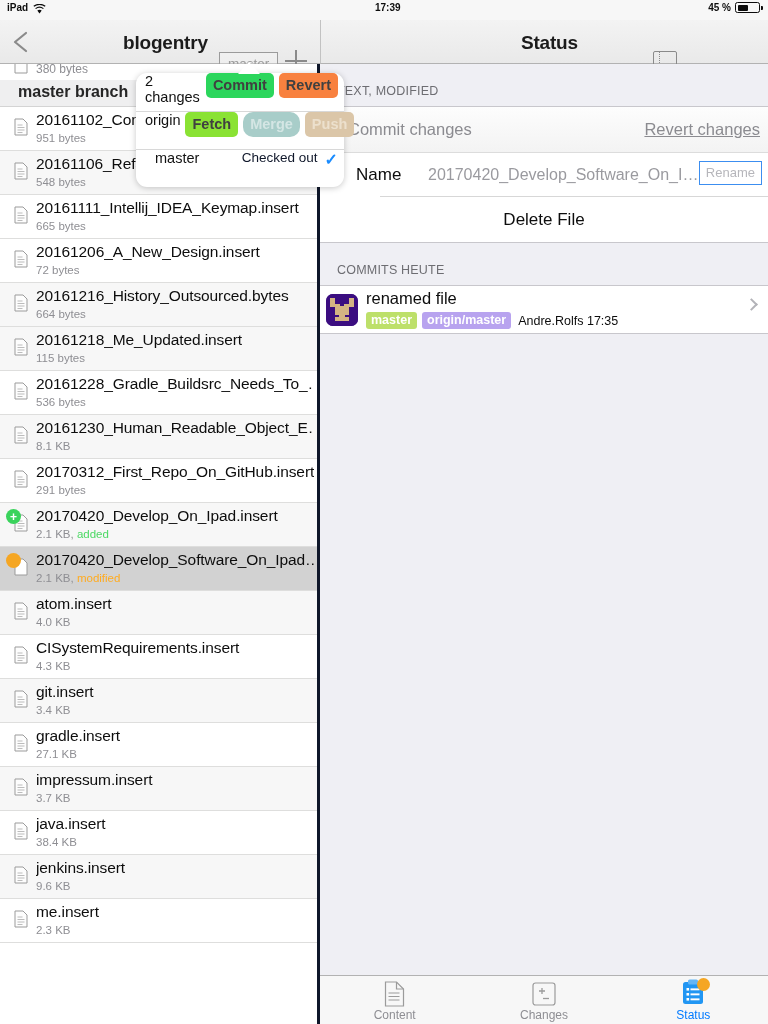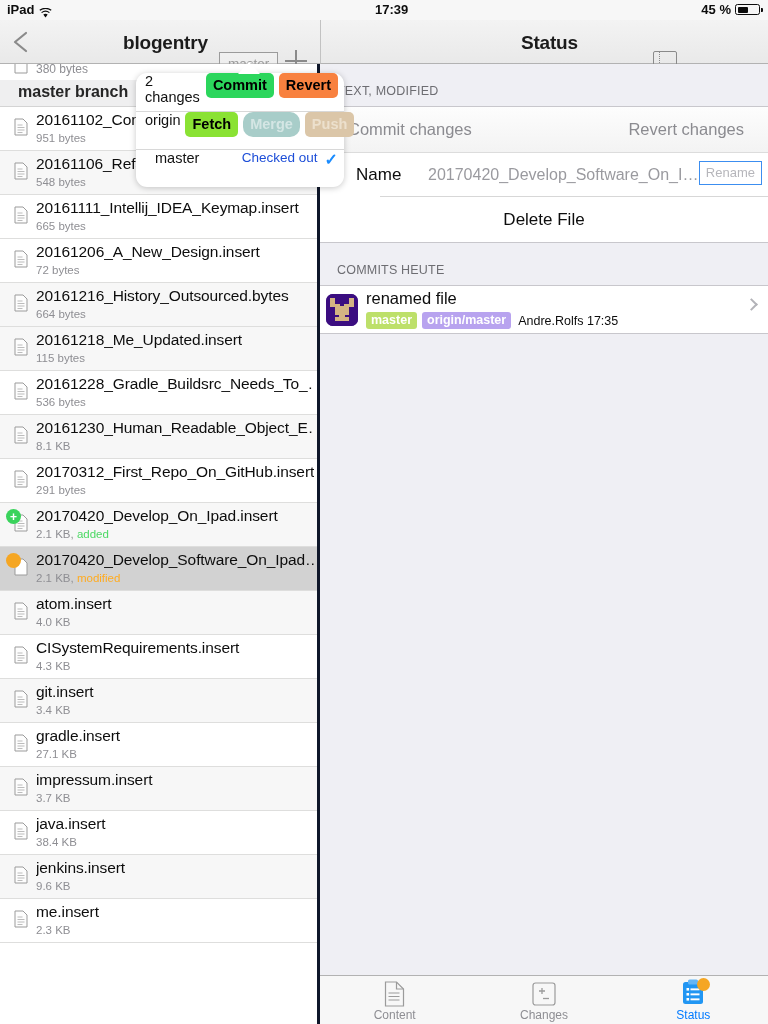--- a/index.html
+++ b/index.html
@@ -9,21 +9,21 @@
     background: #ffffff;
     overflow: hidden;
     -webkit-font-smoothing: antialiased;
   }
   #app { position: relative; width: 768px; height: 1024px; }
 
   
   .statusbar {
     position: absolute; top: 0; left: 0; width: 768px; height: 20px;
     background: #f7f7f7;
-    font-size: 13px; font-weight: bold; color: #0d0d0d;
+    font-size: 10px; font-weight: bold; color: #0d0d0d;
   }
   .sb-left { position: absolute; left: 7px; top: 2px; display: flex; align-items: center; gap: 5px; }
   .sb-time { position: absolute; left: 375px; top: 2px; font-weight: bold; }
   .sb-right { position: absolute; right: 8px; top: 2px; display: flex; align-items: center; gap: 4px; }
   .wifi { display: inline-block; width: 13px; height: 10px; position: relative; top: 1px; }
   .batt { position: relative; width: 25px; height: 11px; border: 1px solid #0d0d0d; border-radius: 2.5px; }
   .batt::after { content: ""; position: absolute; right: -3.5px; top: 3px; width: 2px; height: 4px;
       background: #0d0d0d; border-radius: 0 1px 1px 0; }
   .batt-fill { position: absolute; left: 1.5px; top: 1.5px; bottom: 1.5px; width: 45%; background: #0d0d0d; border-radius: 1px; }
 
@@ -117,51 +117,51 @@
   .pop-arrow {
     position: absolute; left: 238px; top: 62px; z-index: 41;
     width: 0; height: 0; border-left: 11px solid transparent;
     border-right: 11px solid transparent; border-bottom: 12px solid #ffffff;
   }
   .pop-row { position: relative; display: flex; align-items: flex-start; height: 38px; padding: 0 6px 0 9px; }
   .pop-row + .pop-row { border-top: 1px solid #d8d8d8; }
   .pop-label { font-size: 14.5px; color: #111; }
   .pop-spacer { flex: 1; }
   .pbtn {
-    font-size: 14.5px; font-weight: bold; color: #000000; border-radius: 5px;
+    font-size: 14.5px; font-weight: bold; color: #404040; border-radius: 5px;
     padding: 4px 7px 5px; margin-left: 5px; cursor: pointer; white-space: nowrap;
   }
   .pbtn.commit { background: #2bd65c; }
   .pbtn.revert { background: #f8813f; }
   .pbtn.fetch  { background: #8ae234; }
   .pbtn.merge  { background: #a8cdc9; color: #d4e6e4; cursor: default; border-radius: 10px; }
   .pbtn.push   { background: #dbc6a8; color: #ece0cd; cursor: default; }
   .pop-branch { padding-left: 19px; }
-  .pop-status { font-size: 13.5px; color: #1d4ed8; margin-right: 7px; }
+  .pop-status { font-size: 13.5px; color: #0f172a; margin-right: 7px; }
   .pop-check { color: #1a8cff; font-size: 16px; font-weight: bold; }
 
   
   .detail {
     position: absolute; left: 320px; top: 64px; width: 448px; height: 911px;
     background: #efeff4; overflow: hidden;
   }
   .sect-header {
     height: 42px; padding: 20px 0 0 17px;
     font-size: 12.5px; color: #6d6d72; letter-spacing: 0.2px;
   }
   .cellgroup { background: #fff; border-top: 1px solid #c8c7cc; border-bottom: 1px solid #c8c7cc; }
   .cell {
     position: relative; height: 45px; display: flex; align-items: center;
     background: linear-gradient(#fdfdfd, #f3f3f3);
   }
   .cell + .cell { border-top: 1px solid #dcdcdc; margin-left: 0; }
   .cell.plain { background: #fff; }
   .cell-sep { position: absolute; left: 60px; right: 0; bottom: 0; height: 1px; background: #d7d7d7; }
   .action-left  { position: absolute; left: 0px;  font-size: 16.5px; color: #8b8b90; }
-  .action-right { position: absolute; right: 24px; font-size: 16.5px; color: #8b8b90; }
+  .action-right { position: absolute; right: 8px; font-size: 16.5px; color: #8b8b90; text-decoration: underline; }
   .cell-key   { position: absolute; left: 36px; font-size: 17px; color: #0d0d0d; }
   .cell-val   {
     position: absolute; left: 108px; right: 62px; font-size: 16px; color: #9a9a9f;
     white-space: nowrap; overflow: hidden; text-overflow: ellipsis; text-align: left;
   }
   .rename-btn {
     position: absolute; right: 6px; top: 8px; padding: 3px 6px 4px;
     border: 1px solid #3c8ef0; font-size: 13px; color: #b6b6bb; background: #fff;
     cursor: pointer;
   }

